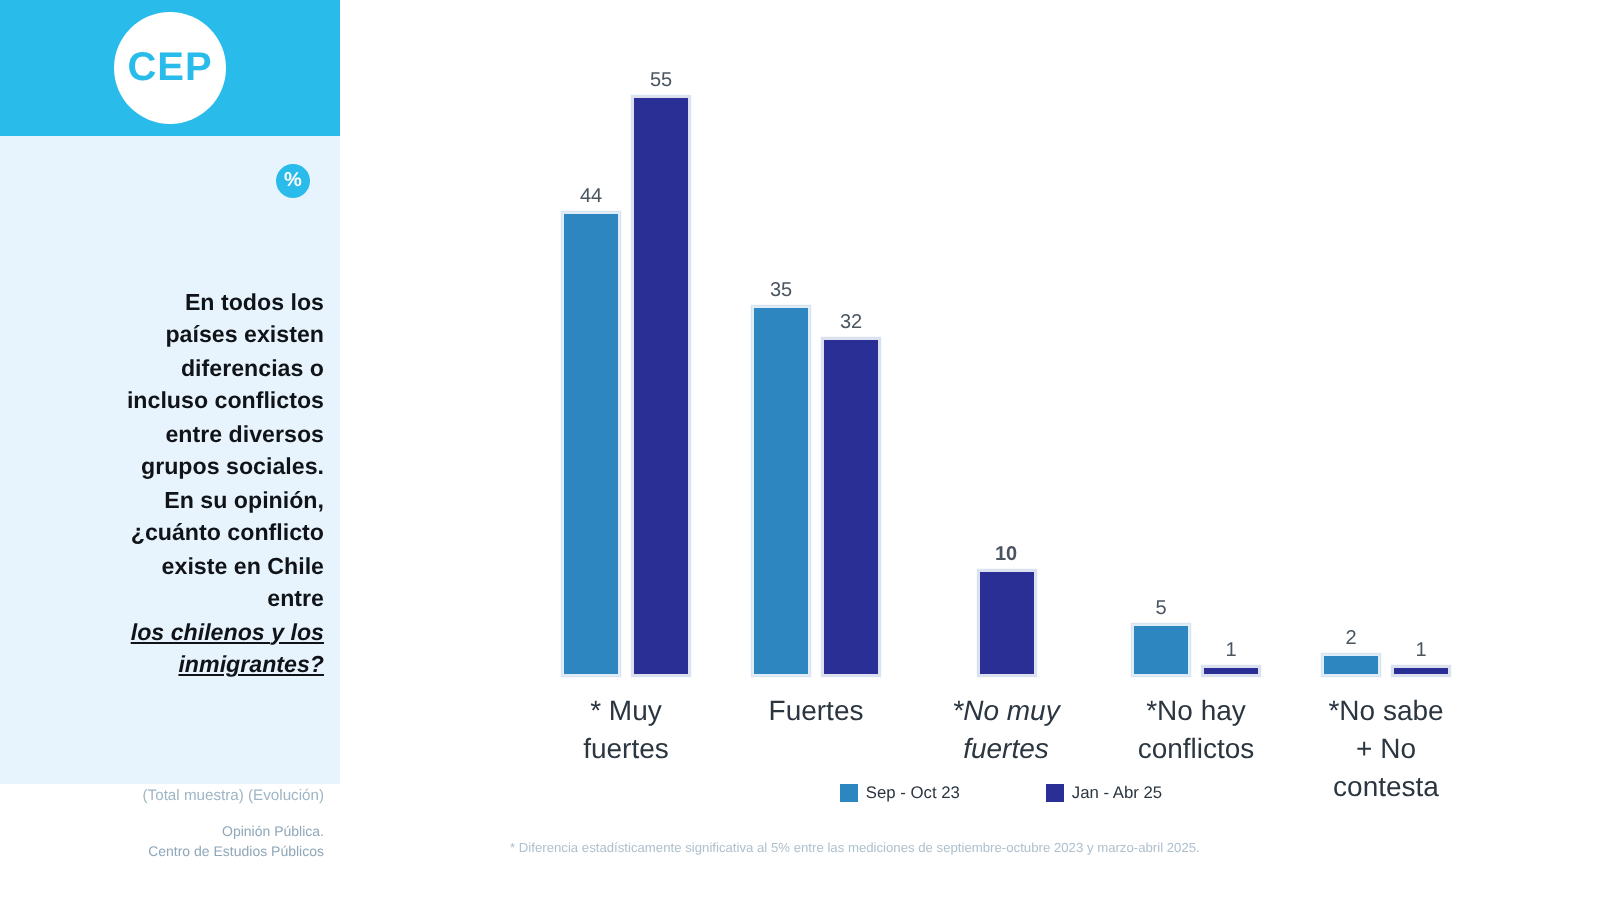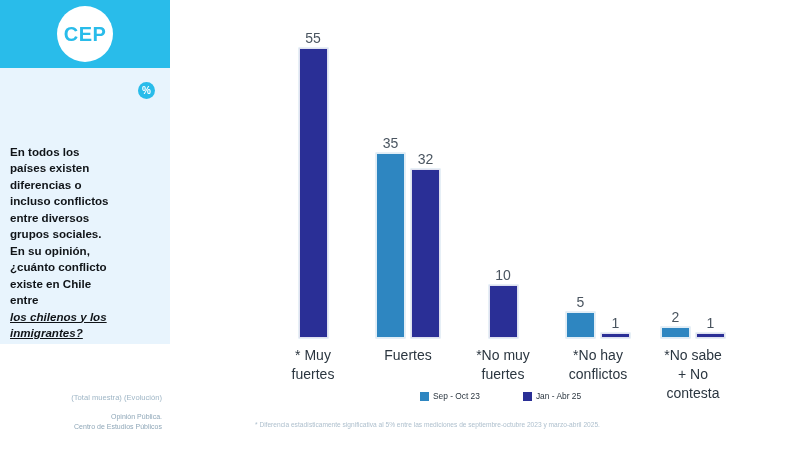--- a/index.html
+++ b/index.html
@@ -6,21 +6,21 @@
   html, body {
     width: 800px; height: 450px;
     font-family: "Liberation Sans", sans-serif;
     background: #ffffff;
     overflow: hidden;
   }
   #root { position: relative; width: 800px; height: 450px; background: #ffffff; }
 
   
   .sidebar {
-    position: absolute; left: 0; top: 0; width: 170px; height: 344px;
+    position: absolute; left: 0; top: 0; width: 170px; height: 392px;
     background: #E8F4FD;
   }
   .brand-banner {
     position: absolute; left: 0; top: 0; width: 170px; height: 68px;
     background: #29BCEA;
   }
   .brand-logo {
     position: absolute; left: 50%; top: 50%;
     transform: translate(-50%, -50%);
     width: 56px; height: 56px; border-radius: 50%;
@@ -36,21 +36,21 @@
     position: absolute; left: 138px; top: 82px;
     width: 17px; height: 17px; border-radius: 50%;
     background: #29BCEA;
     display: flex; align-items: center; justify-content: center;
   }
   .pct-badge-text {
     color: #ffffff; font-size: 10px; font-weight: bold; line-height: 1;
   }
   .question {
     position: absolute; left: 10px; top: 144px; width: 152px;
-    text-align: left;
+    text-align: right;
     font-size: 11.6px; font-weight: bold; line-height: 1.42;
     color: #101418;
   }
   .question .u { text-decoration: underline; font-style: italic; }
   .sample-note {
     position: absolute; left: 10px; top: 393px; width: 152px;
     text-align: right;
     font-size: 7.6px; color: #9FB6C6;
   }
   .credits {
@@ -73,21 +73,21 @@
   .barwrap { position: relative; width: 29px; display: flex; flex-direction: column; align-items: center; }
   .bar {
     width: 29px;
     border: 1px solid rgba(255,255,255,0.85);
     box-shadow: 0 0 0 0.6px rgba(180,205,225,0.55);
   }
   .bar.s0 { background: #2E86C1; }
   .bar.s1 { background: #2A2F96; }
   .vlabel {
     position: absolute; left: 50%; transform: translateX(-50%);
-    font-size: 14px; color: #4A5560; white-space: nowrap;
+    font-size: 10px; color: #4A5560; white-space: nowrap;
   }
   .cat-label {
     position: absolute; top: 346px;
     text-align: center; font-size: 14px; color: #2B3640;
     line-height: 1.35; width: 96px;
   }
 
   
   .legend {
     position: absolute; left: 0; top: 391px; width: 630px;
@@ -124,38 +124,42 @@
     <div class="question"><span>En todos los</span><br><span>países existen</span><br><span>diferencias o</span><br><span>incluso conflictos</span><br><span>entre diversos</span><br><span>grupos sociales.</span><br><span>En su opinión,</span><br><span>¿cuánto conflicto</span><br><span>existe en Chile</span><br><span>entre</span><br><span class="u">los chilenos y los</span><br><span class="u">inmigrantes?</span></div>
 
     <div class="sample-note">(Total muestra) (Evolución)</div>
 
     <div class="credits"><span>Opinión Pública.</span><br><span>Centro de Estudios Públicos</span></div>
   </div>
 
   <div class="chart-area">
     <div class="plot">
         <div class="group" style="left: 0px; width: 96px;">
+          <div class="barwrap" style="height: 246px;">
+            <div class="vlabel" style="bottom: 234px;">44</div>
+            <div class="bar s0" style="height: 232px; background: rgb(46, 134, 193); position: absolute; bottom: 0px;"></div>
+          </div>
           <div class="barwrap" style="height: 304px;">
             <div class="vlabel" style="bottom: 292px;">55</div>
             <div class="bar s1" style="height: 290px; background: rgb(42, 47, 150); position: absolute; bottom: 0px;"></div>
           </div>
         </div>
         <div class="group" style="left: 95px; width: 96px;">
           <div class="barwrap" style="height: 198.545px;">
             <div class="vlabel" style="bottom: 186.545px;">35</div>
             <div class="bar s0" style="height: 184.545px; background: rgb(46, 134, 193); position: absolute; bottom: 0px;"></div>
           </div>
           <div class="barwrap" style="height: 182.727px;">
             <div class="vlabel" style="bottom: 170.727px;">32</div>
             <div class="bar s1" style="height: 168.727px; background: rgb(42, 47, 150); position: absolute; bottom: 0px;"></div>
           </div>
         </div>
         <div class="group" style="left: 190px; width: 96px;">
           <div class="barwrap" style="height: 66.7273px;">
-            <div class="vlabel" style="bottom: 54.7273px;">10</div>
+            <div class="vlabel" style="bottom: 54.7273px; font-weight: bold;">10</div>
             <div class="bar s1" style="height: 52.7273px; background: rgb(42, 47, 150); position: absolute; bottom: 0px;"></div>
           </div>
         </div>
         <div class="group" style="left: 285px; width: 96px;">
           <div class="barwrap" style="height: 40.3636px;">
             <div class="vlabel" style="bottom: 28.3636px;">5</div>
             <div class="bar s0" style="height: 26.3636px; background: rgb(46, 134, 193); position: absolute; bottom: 0px;"></div>
           </div>
           <div class="barwrap" style="height: 19.2727px;">
             <div class="vlabel" style="bottom: 7.27273px;">1</div>
@@ -179,18 +183,18 @@
           <span class="legend-text">Sep - Oct 23</span>
         </div>
         <div class="legend-item">
           <span class="legend-swatch s1" style="background: rgb(42, 47, 150);"></span>
           <span class="legend-text">Jan - Abr 25</span>
         </div>
       </div>
     <div class="footnote">* Diferencia estadísticamente significativa al 5% entre las mediciones de septiembre-octubre 2023 y marzo-abril 2025.</div>
   <div class="cat-label" style="left: 95px; position: absolute;"><span>* Muy</span><br><span>fuertes</span></div>
       <div class="cat-label" style="left: 190px; position: absolute;"><span>Fuertes</span></div>
-      <div class="cat-label" style="left: 285px; position: absolute;"><span>*No muy</span><br><span>fuertes</span></div>
+      <div class="cat-label" style="left: 285px; position: absolute; font-style: italic;"><span>*No muy</span><br><span>fuertes</span></div>
       <div class="cat-label" style="left: 475px; position: absolute;"><span>*No sabe</span><br><span>+ No</span><br><span>contesta</span></div>
       <div class="cat-label" style="left: 380px; position: absolute;"><span>*No hay</span><br><span>conflictos</span></div>
     </div>
 
 </div>
 
 </body></html>

